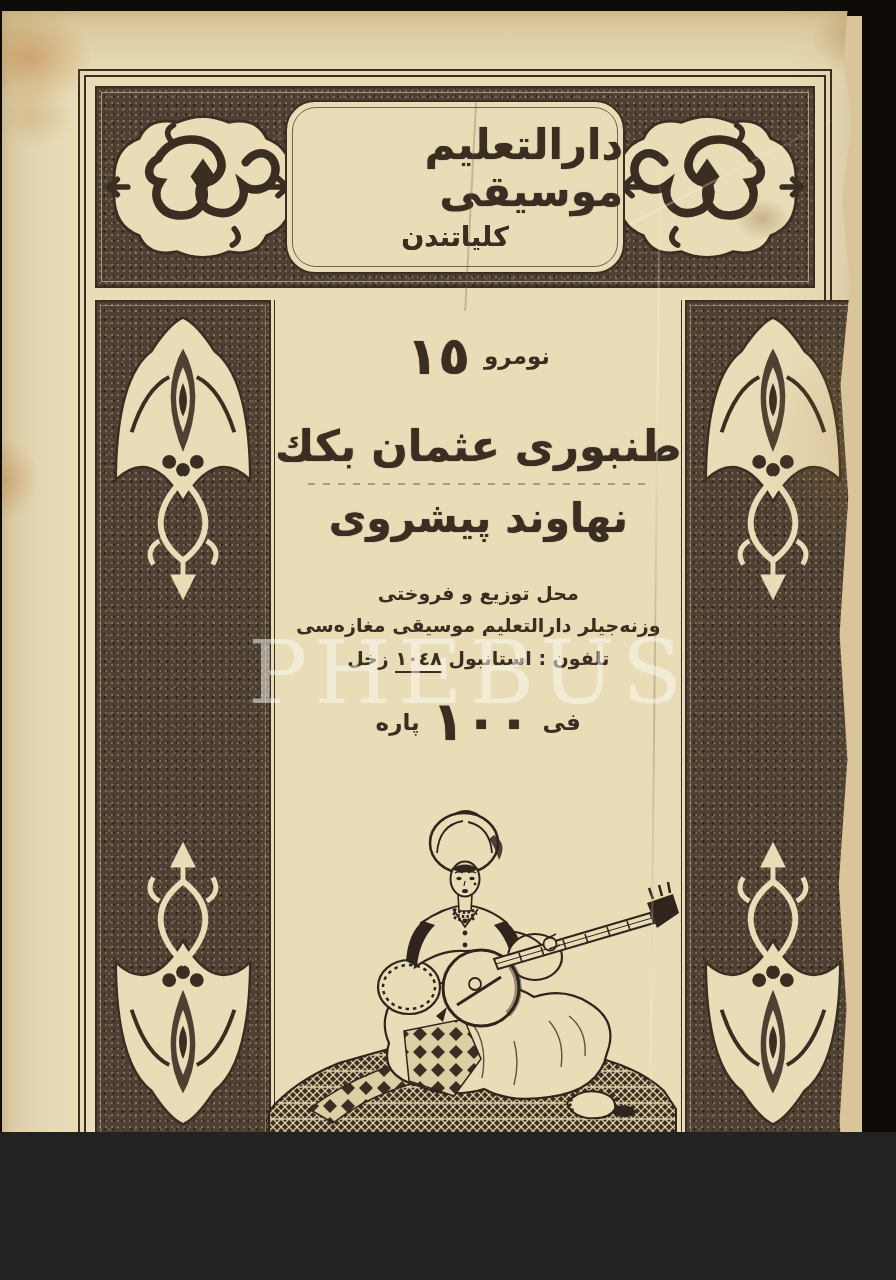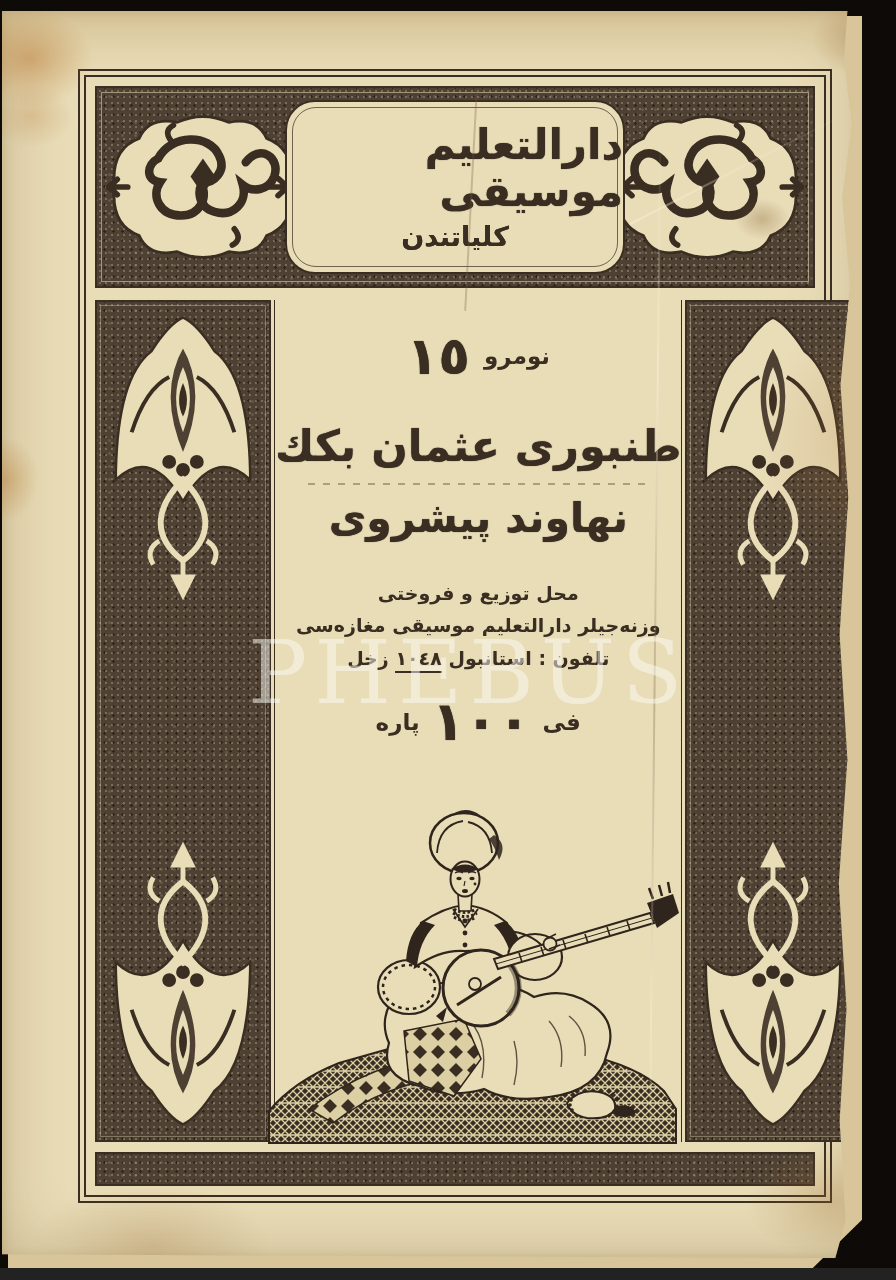--- a/index.html
+++ b/index.html
@@ -2,21 +2,21 @@
 <html style="--background: #0d0a07; --paper: #e9ddb8; --paper-under: #d8c59a; --ink: #3a2e22; --panel: #4e4133; --stain: #b87a34; --watermark: #fcfaf5;"><head>
 <meta charset="utf-8">
 <title>Document</title>
 <style>
   :root{
     --background:#0d0a07; --paper:#e9ddb8; --paper-under:#d8c59a;
     --ink:#3a2e22; --panel:#4e4133; --cream:#e9ddb8;
   }
   *{margin:0;padding:0;box-sizing:border-box;}
   body{background:#222;font-family:"DejaVu Sans",sans-serif;}
-  .stage{position:relative;width:896px;height:1268px;background:var(--background,#0d0a07);overflow:hidden;}
+  .stage{position:relative;width:896px;height:1132px;background:var(--background,#0d0a07);overflow:hidden;}
 
   
   .under-sheet{position:absolute;left:8px;top:16px;width:854px;height:1254px;
     background:var(--paper-under,#d8c59a);
     clip-path:polygon(0 0,100% 0,100% 96%,94% 100%,0 100%);z-index:1;}
   .paper{position:absolute;left:2px;top:11px;width:860px;height:1247px;
     background:var(--paper,#e9ddb8);z-index:2;
     box-shadow:inset 0 0 70px rgba(125,95,45,.33), inset 0 0 12px rgba(125,95,45,.25);
     clip-path:polygon(0 0,98.3% 0,97.9% 4%,98.8% 9%,97.7% 15%,98.6% 22%,97.5% 30%,98.4% 39%,97.4% 50%,98.3% 60%,97.3% 70%,98.2% 80%,97.4% 89%,98.1% 97%,96.9% 100%,0 99.7%);}
 

